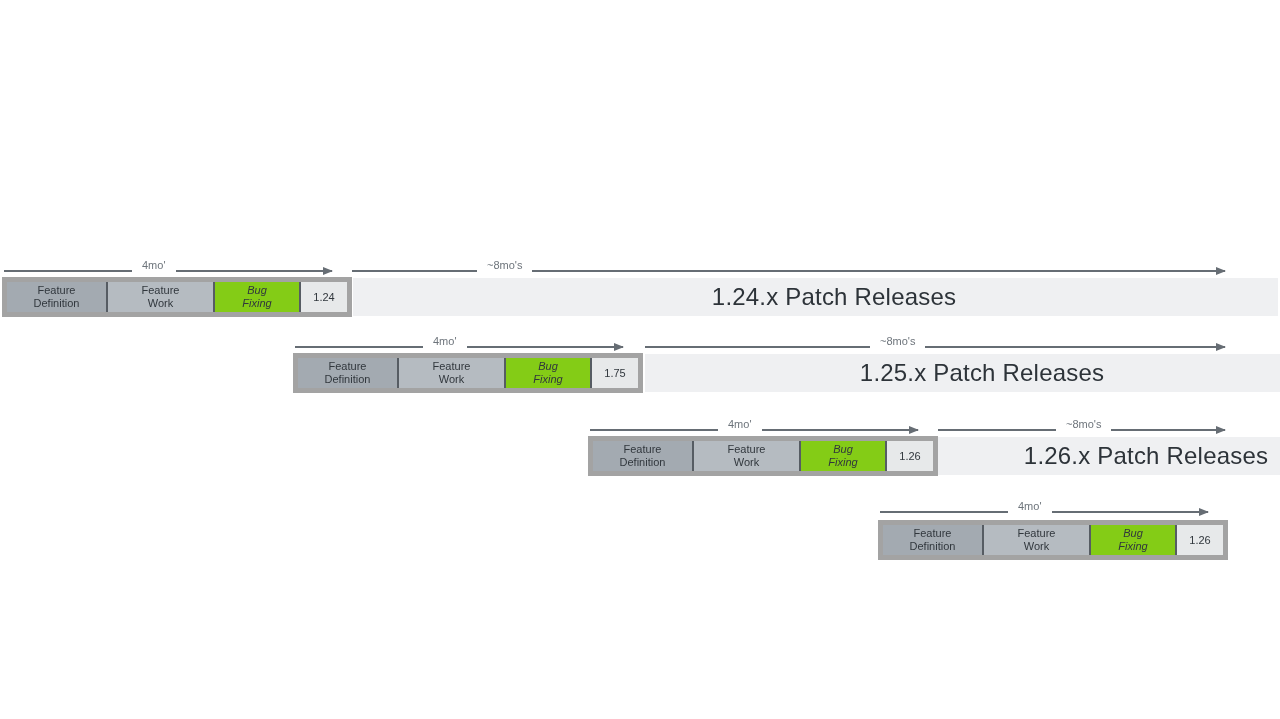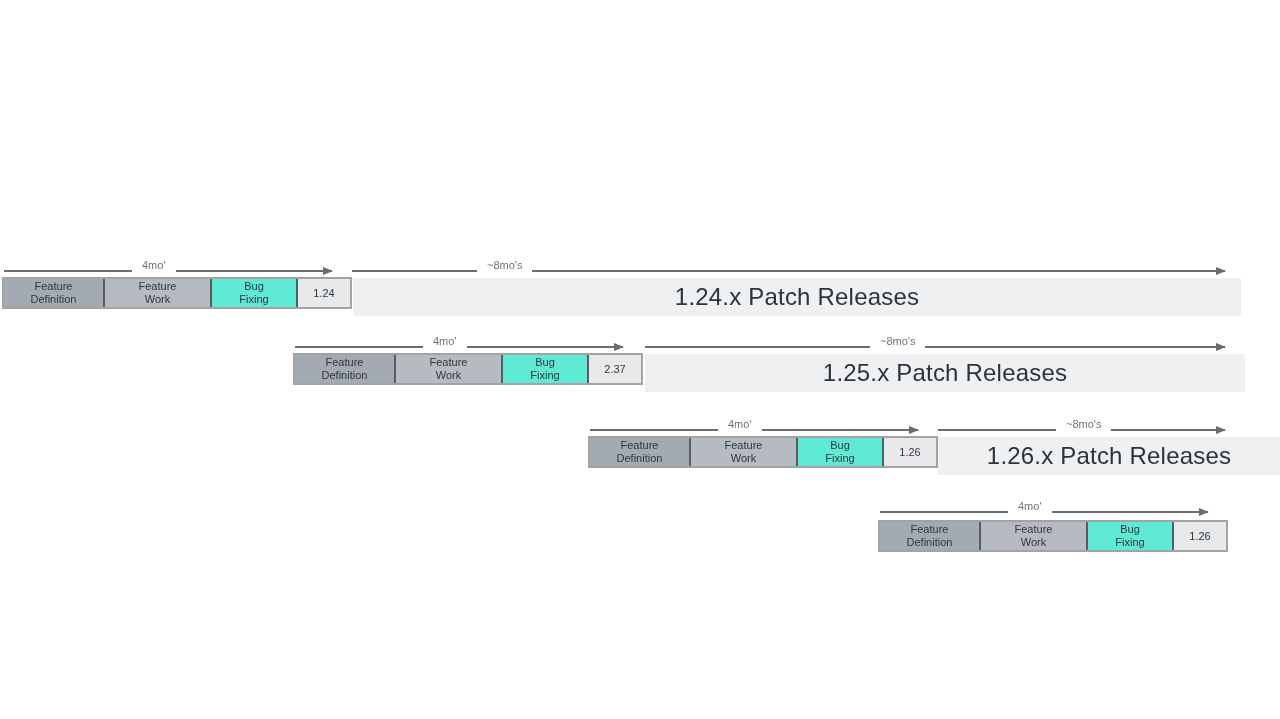--- a/index.html
+++ b/index.html
@@ -1,39 +1,39 @@
 <!DOCTYPE html>
 <html><head>
 <meta charset="utf-8">
 <style>
   html,body{margin:0;padding:0;background:#ffffff;}
   body{width:1280px;height:719px;font-family:"Liberation Sans",sans-serif;}
   #canvas{position:relative;width:1280px;height:719px;background:#ffffff;overflow:hidden;}
 
   
   .stage-group{
-    position:absolute;display:flex;width:350px;height:32px;
-    border:2px solid #a3a3a3;box-sizing:border-box;background:#ffffff;
+    position:absolute;display:flex;width:350px;height:40px;
+    border:5px solid #a3a3a3;box-sizing:border-box;background:#ffffff;
   }
   .cell{
     display:flex;align-items:center;justify-content:center;
     text-align:center;font-size:11px;line-height:13px;color:#31373d;
     white-space:pre-line;box-sizing:border-box;
   }
   .cell + .cell{border-left:2px solid #565c63;}
   .c-fd{width:99px;background:#a3aab1;}
   .c-fw{width:107px;background:#b5bbc1;}
-  .c-bf{width:86px;background:#5eead4;}
+  .c-bf{width:86px;background:#84cc16;font-style:italic;}
   .c-ver{flex:1;background:#e7e9ea;text-align:right;}
 
   
   .patch-bar{
     position:absolute;height:38px;background:#eff0f2;
     display:flex;align-items:center;justify-content:center;
-    font-size:24px;color:#2d3339;letter-spacing:.2px;
+    font-size:24px;color:#2d3339;letter-spacing:.2px;padding-left:37px;
   }
 
   
   .arrow{position:absolute;display:flex;height:16px;align-items:flex-end;}
   .seg{display:block;height:2px;background:#666d74;margin-top:5px;}
   .grow{flex:1;position:relative;}
   .head::after{
     content:"";position:absolute;right:-1px;top:-3px;width:0;height:0;
     border-left:10px solid #666d74;border-top:4px solid transparent;border-bottom:4px solid transparent;
   }
@@ -92,21 +92,21 @@
     <span class="alabel">~8mo's</span>
     <i class="seg grow head"></i>
   </div>
   <div class="stage-group g1">
     <div class="cell c-fd">Feature
 Definition</div>
     <div class="cell c-fw">Feature
 Work</div>
     <div class="cell c-bf">Bug
 Fixing</div>
-    <div class="cell c-ver">2.37</div>
+    <div class="cell c-ver">1.75</div>
   </div>
   <div class="patch-bar b1">1.25.x Patch Releases</div>
 
   <div class="arrow a4-2">
     <i class="seg s4"></i>
     <span class="alabel">4mo'</span>
     <i class="seg grow head"></i>
   </div>
   <div class="arrow a8-2">
     <i class="seg s8-2"></i>

